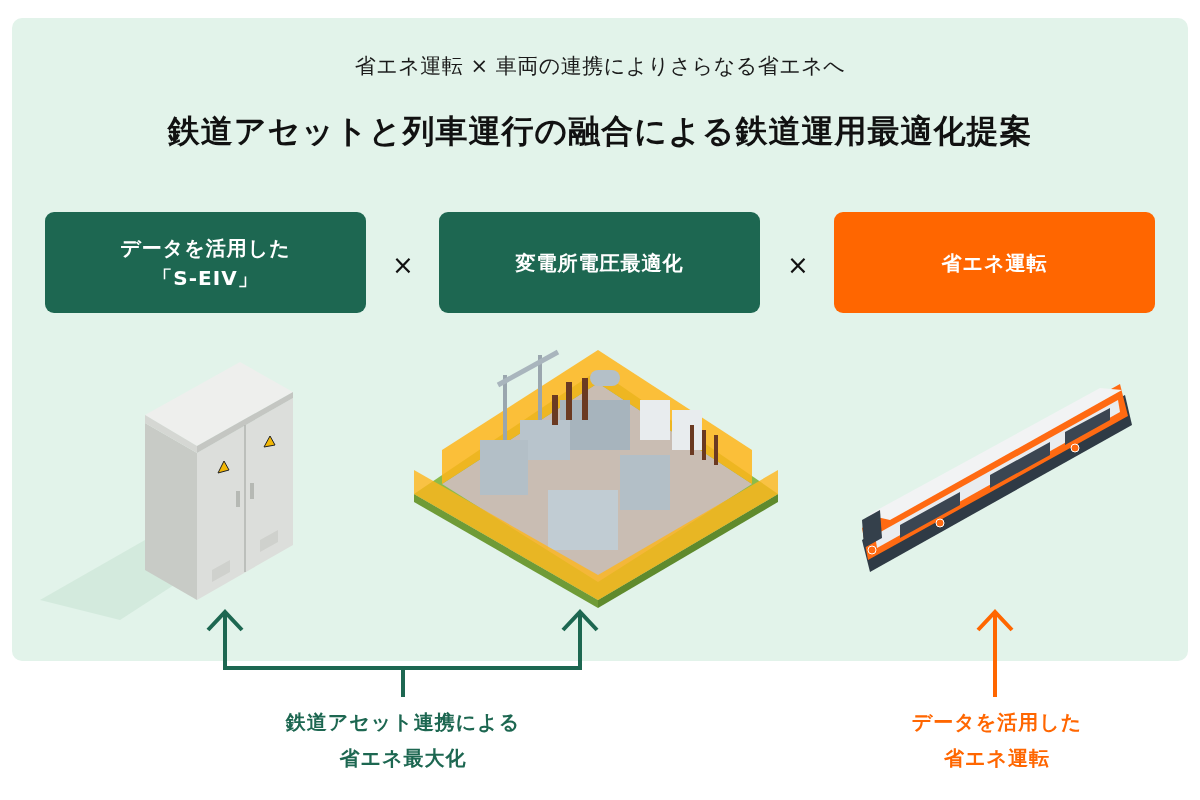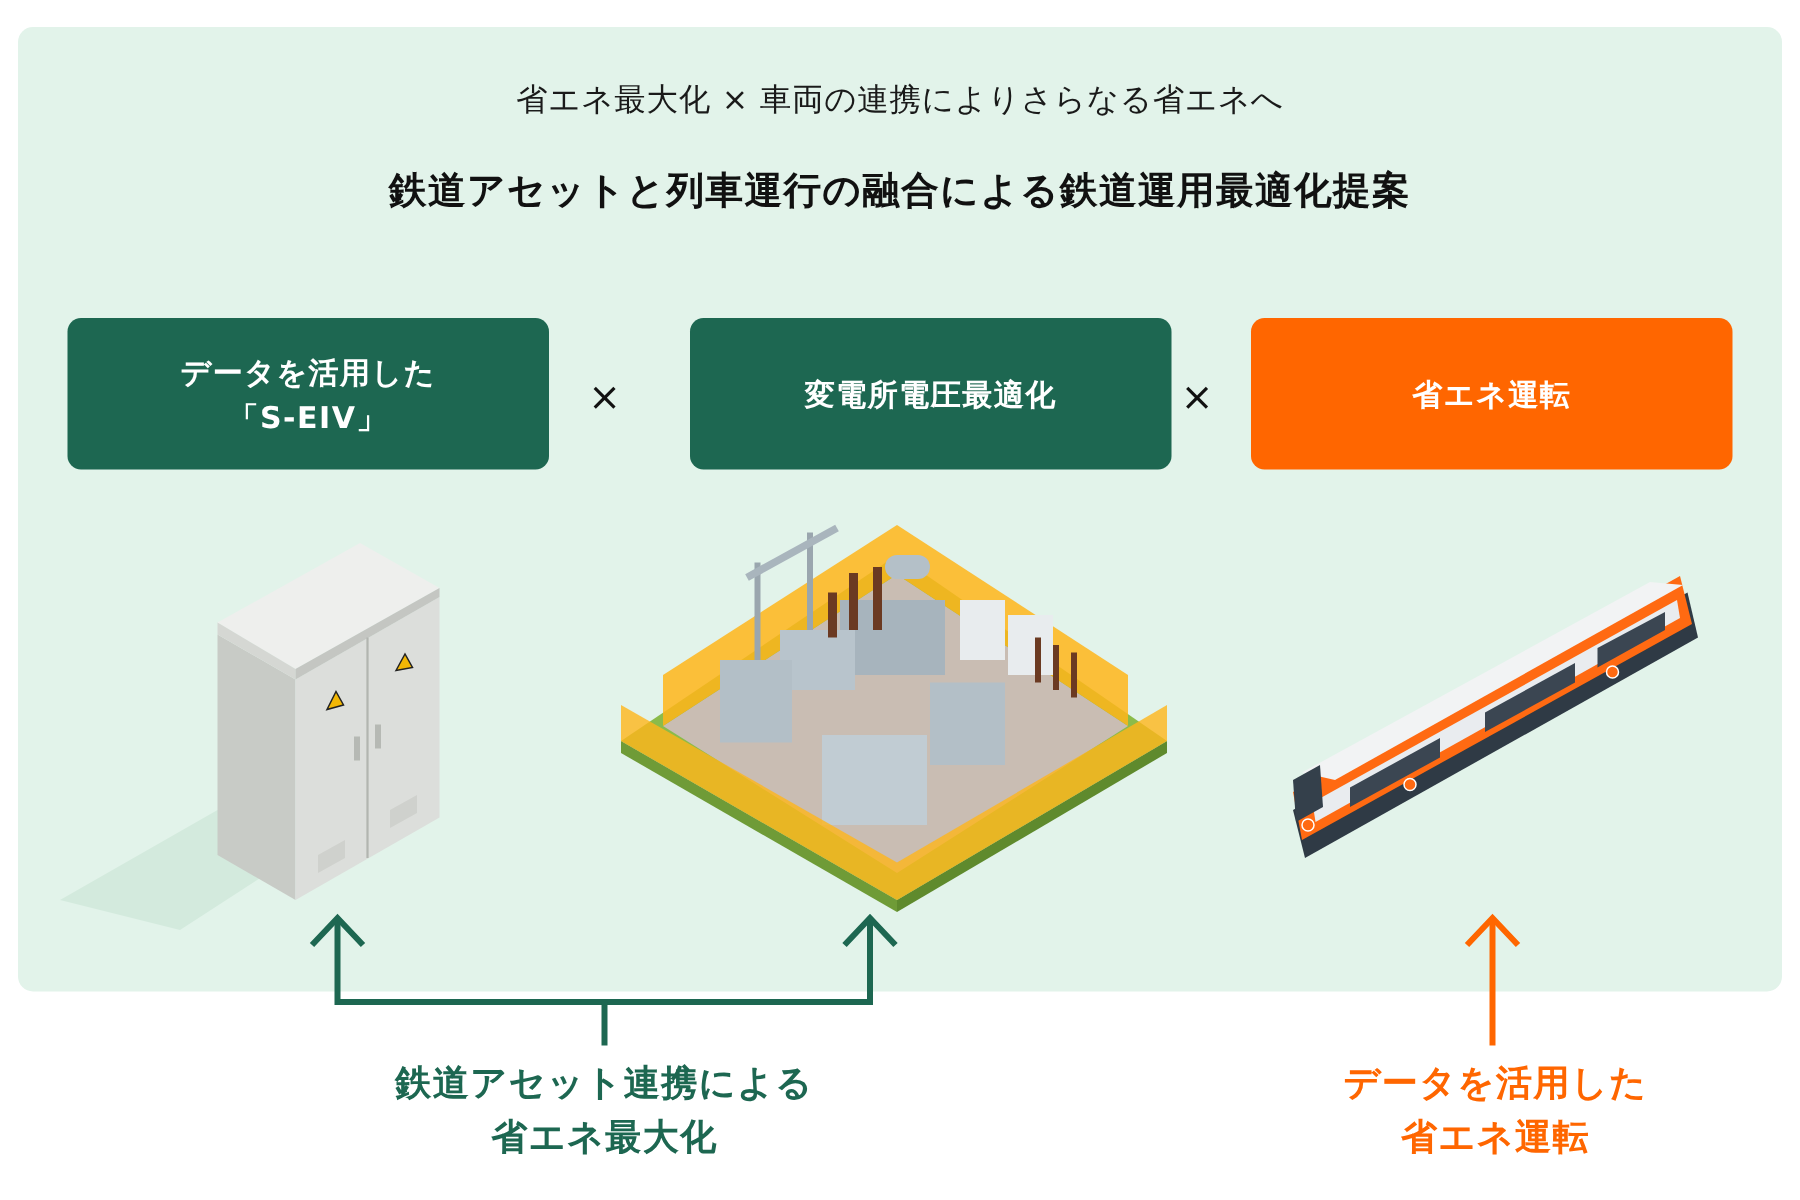--- a/index.html
+++ b/index.html
@@ -11,54 +11,54 @@
   .panel {
     position: absolute; left: 12px; top: 18px; width: 1176px; height: 643px;
     background: #e2f3ea; border-radius: 10px;
   }
   .subtitle {
     position: absolute; left: 0; top: 52px; width: 1200px; text-align: center;
     font-size: 21px; color: #1a1a1a; letter-spacing: 0.5px;
   }
   .title {
     position: absolute; left: 0; top: 110px; width: 1200px; text-align: center;
-    font-size: 25px; font-weight: bold; color: #111111; letter-spacing: 1px;
+    font-size: 32px; font-weight: bold; color: #111111; letter-spacing: 1px;
   }
   .box {
     position: absolute; top: 212px; width: 321px; height: 101px; border-radius: 9px;
     display: flex; align-items: center; justify-content: center; text-align: center;
     color: #ffffff; font-weight: bold; font-size: 20px; line-height: 30px;
     letter-spacing: 1px; white-space: pre-line; cursor: pointer;
   }
   .box.green { background: #1d6751; }
   .box.orange { background: #ff6600; }
   .times {
     position: absolute; top: 250px; width: 30px; text-align: center;
     font-size: 26px; color: #111111;
   }
   .illus { position: absolute; left: 0; top: 0; }
   .label {
-    position: absolute; text-align: center; font-weight: bold; font-size: 24px;
+    position: absolute; text-align: center; font-weight: bold; font-size: 20px;
     line-height: 36px; white-space: pre-line; letter-spacing: 1px;
   }
   .label.green { color: #1d6751; }
   .label.orange { color: #ff6600; text-align: center; }
 </style>
 </head>
 <body>
 
 <div class="panel"></div>
 
-<div class="subtitle">省エネ最大化 × 車両の連携によりさらなる省エネへ</div>
+<div class="subtitle">省エネ運転 × 車両の連携によりさらなる省エネへ</div>
 <div class="title">鉄道アセットと列車運行の融合による鉄道運用最適化提案</div>
 
 <div class="box green" style="left:45px;">データを活用した
 「S-EIV」</div>
 <div class="times" style="left:388px;">×</div>
-<div class="box green" style="left:460px;">変電所電圧最適化</div>
+<div class="box green" style="left:439px;">変電所電圧最適化</div>
 <div class="times" style="left:783px;">×</div>
 <div class="box orange" style="left:834px;">省エネ運転</div>
 
 <svg class="illus" width="1200" height="800" viewBox="0 0 1200 800">
 
   <g>
     <polygon points="40,600 145,540 197,570 120,620" fill="#d3eadd"></polygon>
     <polygon points="145,423 197,453 197,600 145,570" fill="#c8cbc6"></polygon>
     <polygon points="197,453 293,398 293,545 197,600" fill="#dcdedb"></polygon>
     <polygon points="145,415 240,362 293,392 197,446" fill="#eeefed"></polygon>

